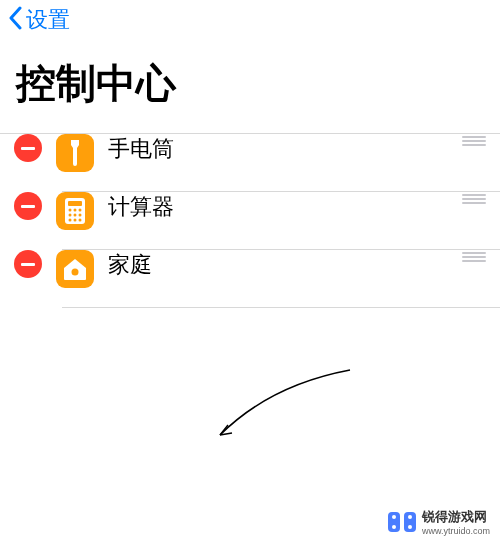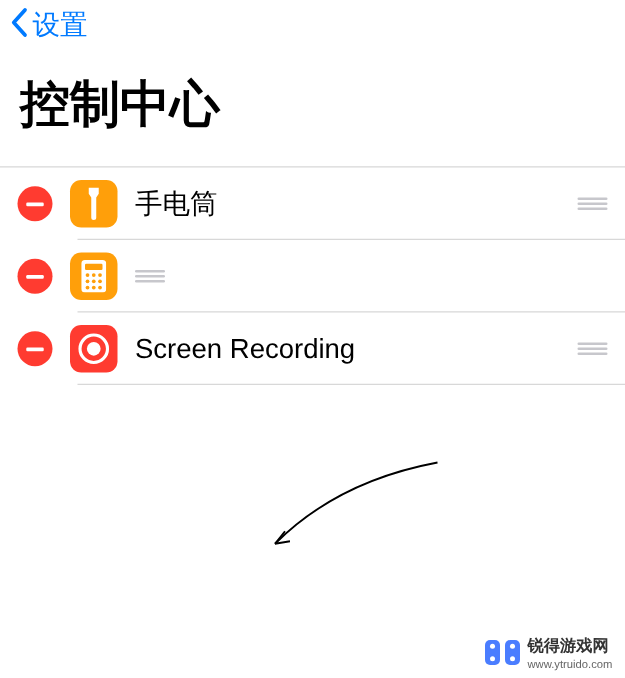--- a/index.html
+++ b/index.html
@@ -28,21 +28,21 @@
       font-size: 22px;
     }
     .title {
       font-size: 40px;
       font-weight: 700;
       padding: 16px 16px 22px;
     }
     .list { border-top: 1px solid #d8d8d8; }
     .row {
       display: flex;
-      align-items: center;
+      align-items: flex-start;
       height: 58px;
       padding: 0 14px 0 14px;
       position: relative;
     }
     .row::after {
       content: "";
       position: absolute;
       left: 62px;
       right: 0;
       bottom: 0;
@@ -185,46 +185,47 @@
           <circle cx="10" cy="12" r="1.5" fill="#ff9f0a"></circle>
           <circle cx="15" cy="12" r="1.5" fill="#ff9f0a"></circle>
           <circle cx="5" cy="17" r="1.5" fill="#ff9f0a"></circle>
           <circle cx="10" cy="17" r="1.5" fill="#ff9f0a"></circle>
           <circle cx="15" cy="17" r="1.5" fill="#ff9f0a"></circle>
           <circle cx="5" cy="22" r="1.5" fill="#ff9f0a"></circle>
           <circle cx="10" cy="22" r="1.5" fill="#ff9f0a"></circle>
           <circle cx="15" cy="22" r="1.5" fill="#ff9f0a"></circle>
         </svg>
     </div>
+    <div class="label">计算器</div>
     <div class="drag">
         <div class="drag-line"></div>
         <div class="drag-line"></div>
         <div class="drag-line"></div>
       </div>
   </div>
-
 
 
   <div class="row">
     <div class="remove">
         <div class="remove-dash"></div>
       </div>
-    <div class="appicon ic-rec">
-      <svg width="28" height="28" viewBox="0 0 28 28">
-          <circle cx="14" cy="14" r="11" fill="none" stroke="#fff" stroke-width="2.5"></circle>
-          <circle cx="14" cy="14" r="5.5" fill="#fff"></circle>
+    <div class="appicon ic-home">
+      <svg width="26" height="26" viewBox="0 0 26 26">
+          <path d="M13 3 L24 12v11a1 1 0 01-1 1H3a1 1 0 01-1-1V12z" fill="#fff"></path>
+          <circle cx="13" cy="16" r="3.5" fill="#ff9f0a"></circle>
         </svg>
     </div>
-    <div class="label">Screen Recording</div>
+    <div class="label">家庭</div>
     <div class="drag">
         <div class="drag-line"></div>
         <div class="drag-line"></div>
         <div class="drag-line"></div>
       </div>
   </div>
+
 
 
 </div>
 
 <svg class="arrow" width="150" height="80">
   <path d="M140 5 Q 60 20 10 70" stroke="#000" stroke-width="1.5" fill="none"></path>
   <path d="M10 70 L18 60 M10 70 L22 68" stroke="#000" stroke-width="1.5" fill="none"></path>
 </svg>
 
 <div class="wm-footer">

